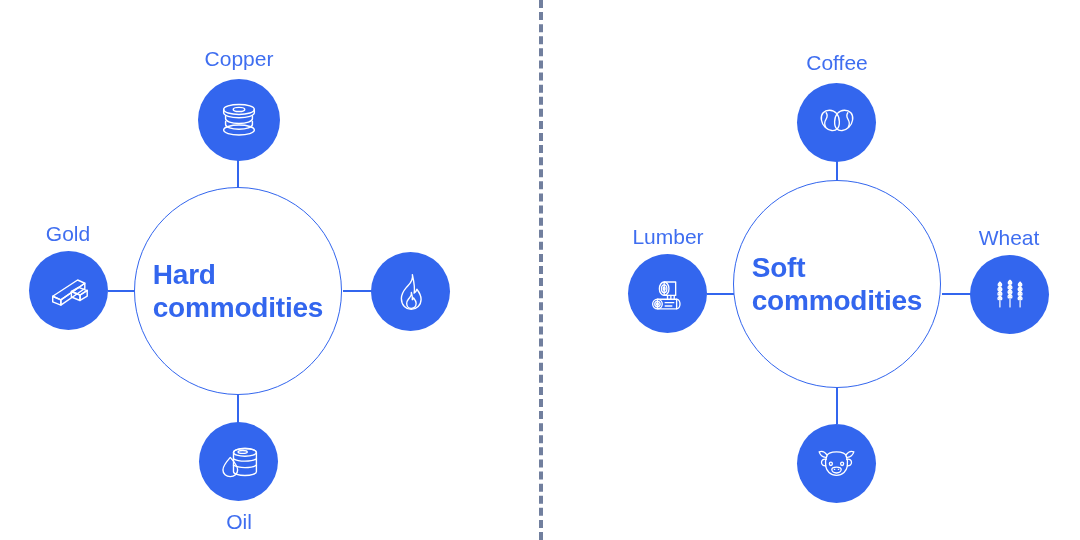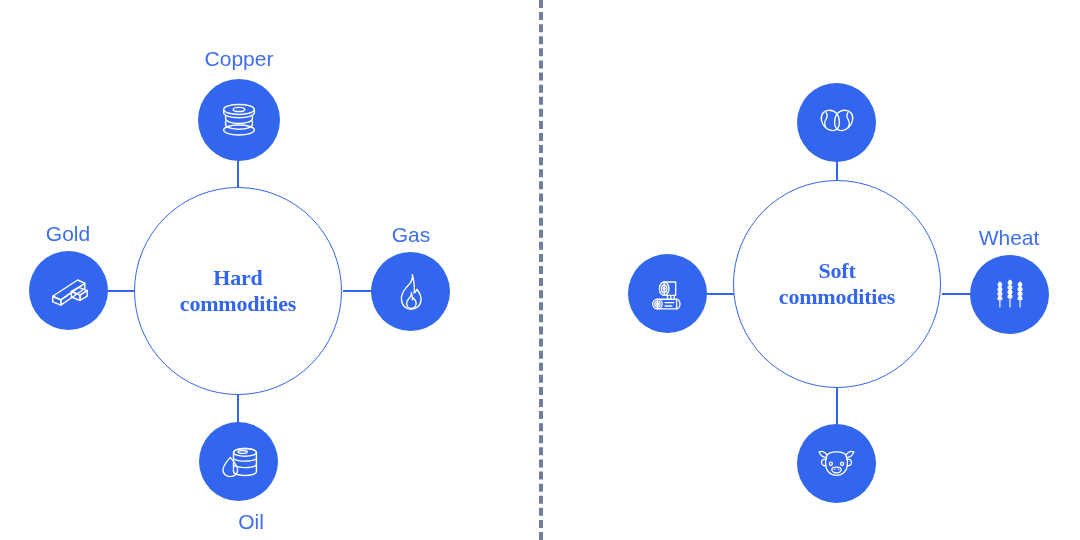--- a/index.html
+++ b/index.html
@@ -50,26 +50,25 @@
     border: 1.6px solid #3366ee;
     background: #ffffff;
     box-sizing: border-box;
     display: flex;
     align-items: center;
     justify-content: center;
   }
   .hub-text {
     color: #3366ee;
     font-weight: bold;
-    font-size: 22px;
+    font-size: 28px;
     line-height: 1.18;
-    text-align: center;
+    text-align: left;
     letter-spacing: -0.2px;
     white-space: pre-line;
-    font-family: Liberation Serif, serif;
   }
 
   .node {
     position: absolute;
     border-radius: 50%;
     background: #3366ee;
     display: flex;
     align-items: center;
     justify-content: center;
   }
@@ -120,36 +119,35 @@
         <svg width="44" height="44" viewBox="0 0 48 48" fill="none" stroke="#ffffff" stroke-width="1.5" stroke-linecap="round" stroke-linejoin="round">
           <path d="M25.5 5 c1.5 7 -3.5 10.5 -6.5 14 c-3.4 4 -5.5 7.5 -5.5 12.2 C13.5 38.5 18.6 43 24.2 43
                    c6 0 10.8 -4.6 10.8 -11 c0 -5.2 -2.6 -8.4 -4.6 -11 c-0.6 2.2 -1.8 3.6 -3 4.2
                    c1.2 -6.2 -0.6 -14.4 -1.9 -20.2 z"></path>
           <path d="M24.4 24.5 c0.9 3.6 -1.6 5.2 -3.1 7.1 c-1.2 1.5 -2 3 -2 4.9 c0 3.1 2.3 5.4 5.1 5.4
                    c3 0 5.2 -2.3 5.2 -5.5 c0 -2.6 -1.5 -4.4 -2.8 -6 c-0.3 1 -0.8 1.7 -1.4 2
                    c0.5 -2.8 -0.4 -5.6 -1 -7.9 z"></path>
         </svg>
       </span>
     </div>
-    <div class="node-label" style="left:320px; top:224px; width:182px;">Gas</div>
 
     <div class="node" style="left:199px; top:422px; width:79px; height:79px;">
       <span>
         <svg width="44" height="44" viewBox="0 0 48 48" fill="none" stroke="#ffffff" stroke-width="1.5" stroke-linecap="round" stroke-linejoin="round">
           <path d="M18 13.5 c0 -2.3 5.6 -4.2 12.5 -4.2 s12.5 1.9 12.5 4.2 v21 c0 2.3 -5.6 4.2 -12.5 4.2
                    s-12.5 -1.9 -12.5 -4.2 z"></path>
           <ellipse cx="30.5" cy="13.5" rx="12.5" ry="4.2"></ellipse>
           <ellipse cx="28" cy="13" rx="5" ry="1.6"></ellipse>
           <path d="M18 20.5 c2.6 1.6 7.4 2.6 12.5 2.6 s9.9 -1 12.5 -2.6"></path>
           <path d="M18 27.5 c2.6 1.6 7.4 2.6 12.5 2.6 s9.9 -1 12.5 -2.6"></path>
           <path d="M14.5 19 c0 0 -8 9 -8 13.6 C6.5 36.8 10 40 14.5 40 s8 -3.2 8 -7.4 C22.5 28 14.5 19 14.5 19 z"></path>
         </svg>
       </span>
     </div>
-    <div class="node-label" style="left:160px; top:511px; width:182px;">Oil</div>
+    <div class="node-label" style="left:148px; top:511px; width:182px;">Oil</div>
 
     <div class="node" style="left:29px; top:251px; width:79px; height:79px;">
       <span>
         <svg width="46" height="46" viewBox="0 0 48 48" fill="none" stroke="#ffffff" stroke-width="1.5" stroke-linecap="round" stroke-linejoin="round">
           <path d="M26.5 24.5 l7.5 -4.3 l9 3.4 l-7.5 4.6 z"></path>
           <path d="M26.5 24.5 v5.8 l9 3.6 v-5.7 z"></path>
           <path d="M35.5 28.2 v5.7 l7.5 -4.6 v-6.1 z"></path>
           <path d="M7 29.5 l26 -17 l7.5 3.4 l-25 17.4 z"></path>
           <path d="M7 29.5 v5.8 l8.5 3.4 v-5.4 z"></path>
           <path d="M15.5 33.3 v5.4 l25 -17.3 v-5.5 z"></path>
@@ -178,20 +176,21 @@
         <svg width="44" height="44" viewBox="0 0 48 48" fill="none" stroke="#ffffff" stroke-width="1.5" stroke-linecap="round" stroke-linejoin="round">
           <path d="M23.5 13.5 c-4 -4.4 -11 -4.6 -14.6 -0.6 c-3.6 4 -2.2 11.6 2.2 15.8
                    c4.5 4.3 10.3 4.6 13.3 1.6 c3 -3 3.1 -12.4 -0.9 -16.8 z"></path>
           <path d="M12.2 12.8 c1.8 2.5 1 5.2 -0.3 7.4 c-1.4 2.3 -2.1 5.2 -0.2 8.3"></path>
           <path d="M24.5 13.5 c4 -4.4 11 -4.6 14.6 -0.6 c3.6 4 2.2 11.6 -2.2 15.8
                    c-4.5 4.3 -10.3 4.6 -13.3 1.6 c-3 -3 -3.1 -12.4 0.9 -16.8 z"></path>
           <path d="M35.8 12.8 c-1.8 2.5 -1 5.2 0.3 7.4 c1.4 2.3 2.1 5.2 0.2 8.3"></path>
         </svg>
       </span>
     </div>
+    <div class="node-label" style="left:207px; top:52px; width:180px;">Coffee</div>
 
     <div class="node" style="left:430px; top:255px; width:79px; height:79px;">
       <span>
         <svg width="44" height="44" viewBox="0 0 48 48" fill="none" stroke="#ffffff" stroke-width="1.3" stroke-linecap="round" stroke-linejoin="round">
           <g>
             <path d="M13 11 v26"></path>
             <path d="M13 10 c-1.6 1 -2.2 2.6 -1.6 4 c1.4 -0.3 2.2 -1.6 1.6 -4 z"></path>
             <path d="M13 10 c1.6 1 2.2 2.6 1.6 4 c-1.4 -0.3 -2.2 -1.6 -1.6 -4 z"></path>
             <path d="M13 15 c-1.8 1 -2.5 2.7 -1.8 4.2 c1.5 -0.3 2.4 -1.7 1.8 -4.2 z"></path>
             <path d="M13 15 c1.8 1 2.5 2.7 1.8 4.2 c-1.5 -0.3 -2.4 -1.7 -1.8 -4.2 z"></path>
@@ -255,15 +254,16 @@
           <path d="M23.5 25.5 v4 M27 25.5 v4 M30.5 25.5 v4"></path>
           <path d="M13 29.5 h20 v10 h-20 z"></path>
           <ellipse cx="13" cy="34.5" rx="5" ry="5"></ellipse>
           <ellipse cx="13" cy="34.5" rx="2.8" ry="2.8"></ellipse>
           <ellipse cx="13" cy="34.5" rx="1" ry="1"></ellipse>
           <path d="M21 33 h9 M21 36.5 h7"></path>
           <path d="M33 29.5 c2 0 3.5 2.2 3.5 5 s-1.5 5 -3.5 5"></path>
         </svg>
       </span>
     </div>
+    <div class="node-label" style="left:37px; top:226px; width:182px;">Lumber</div>
   </div>
 
 </div>
 
 </body></html>

